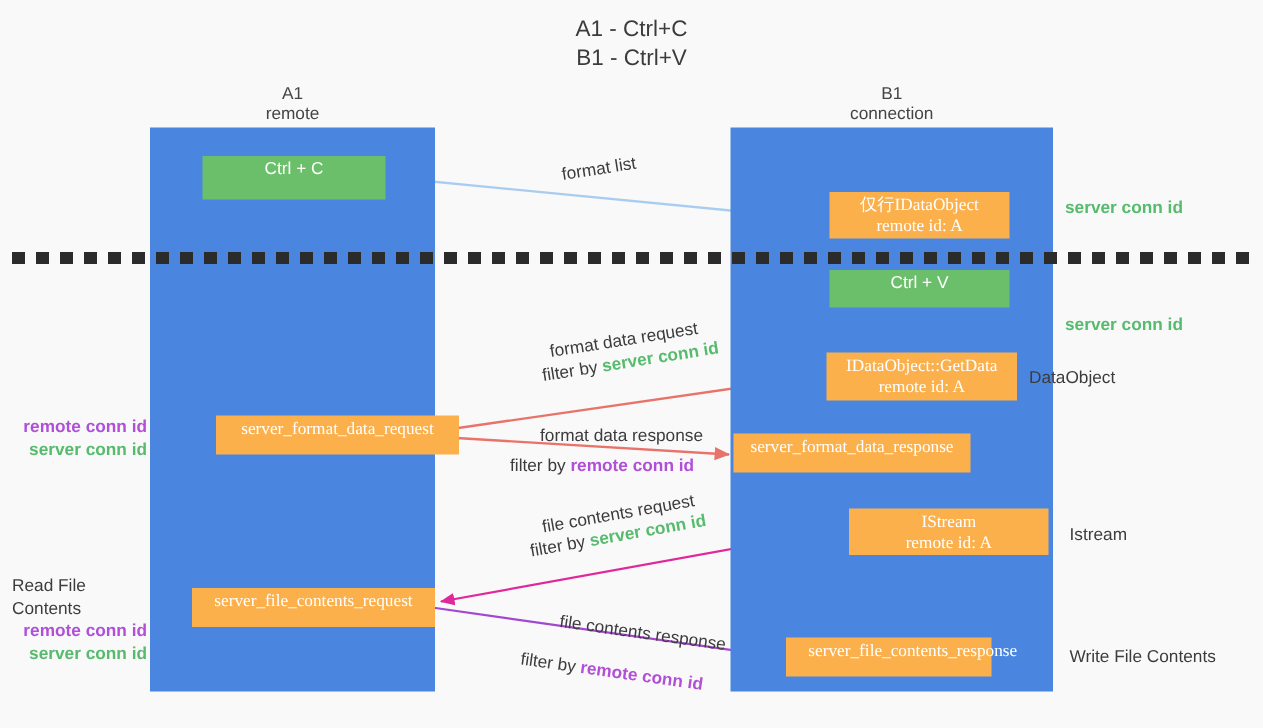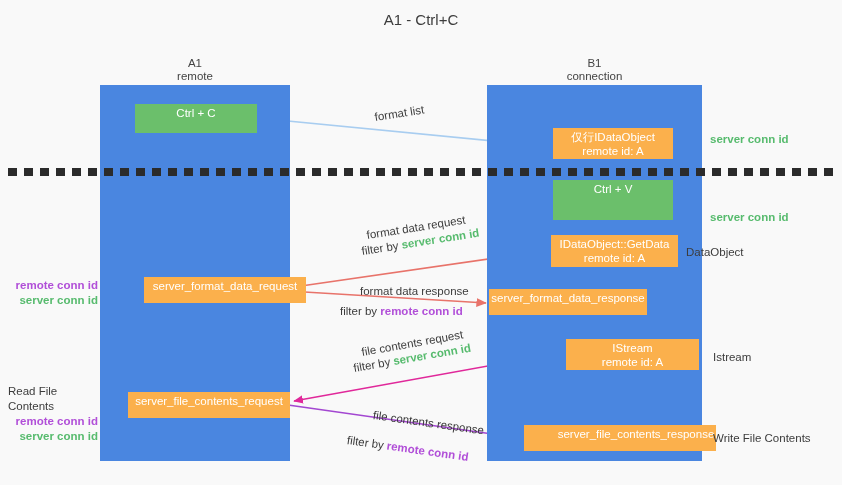--- a/index.html
+++ b/index.html
@@ -63,21 +63,21 @@
     box-sizing: border-box;
     display: flex;
     flex-direction: column;
     align-items: center;
     text-align: center;
     color: #ffffff;
     font-size: 11.5px;
     line-height: 14px;
     padding: 2px 4px;
   }
-  .node.orange { background: #fbb04c; }
+  .node.orange { background: #fbb04c; font-family: Liberation Serif, serif; }
   .node.green  { background: #6bbf6b; }
   .node .l2 { display: block; }
 
   
   .side-note {
     font-size: 11.5px;
     line-height: 15px;
   }
   .note-green  { color: #57bb6e; font-weight: bold; }
   .note-purple { color: #b14fd8; font-weight: bold; }
@@ -128,20 +128,21 @@
 
   <line x1="648" y1="267" x2="680" y2="336" stroke="#1f1f1f" stroke-width="2.2" marker-end="url(#ah-black)"></line>
 
   <line x1="565" y1="352" x2="294" y2="401" stroke="#e0289a" stroke-width="1.5" marker-end="url(#ah-magenta)"></line>
 
   <line x1="288" y1="405" x2="521" y2="438" stroke="#a347d1" stroke-width="1.5" marker-end="url(#ah-purple)"></line>
 </svg>
 
 <div class="abs" id="title">
   <div>A1 - Ctrl+C</div>
+  <div>B1 - Ctrl+V</div>
 </div>
 
 <div class="abs col-header" id="hdr-a1">
   <div>A1</div>
   <div>remote</div>
 </div>
 <div class="abs col-header" id="hdr-b1">
   <div>B1</div>
   <div>connection</div>
 </div>
@@ -153,21 +154,21 @@
 
 <div class="abs node green" style="left:135px; top:104px; width:122px; height:29px;">
   <span>Ctrl + C</span>
 </div>
 
 <div class="abs node orange" style="left:553px; top:128px; width:120px; height:31px;">
   <span>仅行IDataObject</span>
   <span class="l2">remote id: A</span>
 </div>
 
-<div class="abs node green" style="left:553px; top:180px; width:120px; height:40px;">
+<div class="abs node green" style="left:553px; top:180px; width:120px; height:25px;">
   <span>Ctrl + V</span>
 </div>
 
 <div class="abs node orange" style="left:551px; top:235px; width:127px; height:32px;">
   <span>IDataObject::GetData</span>
   <span class="l2">remote id: A</span>
 </div>
 
 <div class="abs node orange" style="left:128px; top:277px; width:162px; height:26px;margin-left:16px;">
   <span>server_format_data_request</span>
@@ -179,21 +180,21 @@
 
 <div class="abs node orange" style="left:566px; top:339px; width:133px; height:31px;">
   <span>IStream</span>
   <span class="l2">remote id: A</span>
 </div>
 
 <div class="abs node orange" style="left:128px; top:392px; width:162px; height:26px;">
   <span>server_file_contents_request</span>
 </div>
 
-<div class="abs node orange" style="left:524px; top:425px; width:192px; height:26px;padding-left:36px;">
+<div class="abs node orange" style="left:524px; top:425px; width:137px; height:26px;padding-left:36px;">
   <span>server_file_contents_response</span>
 </div>
 
 <div class="abs edge-label rot-up" style="left:376px; top:110px;">
   <span>format list</span>
 </div>
 
 <div class="abs edge-label rot-up" style="left:368px; top:228px;">
   <span>format data request</span>
 </div>

